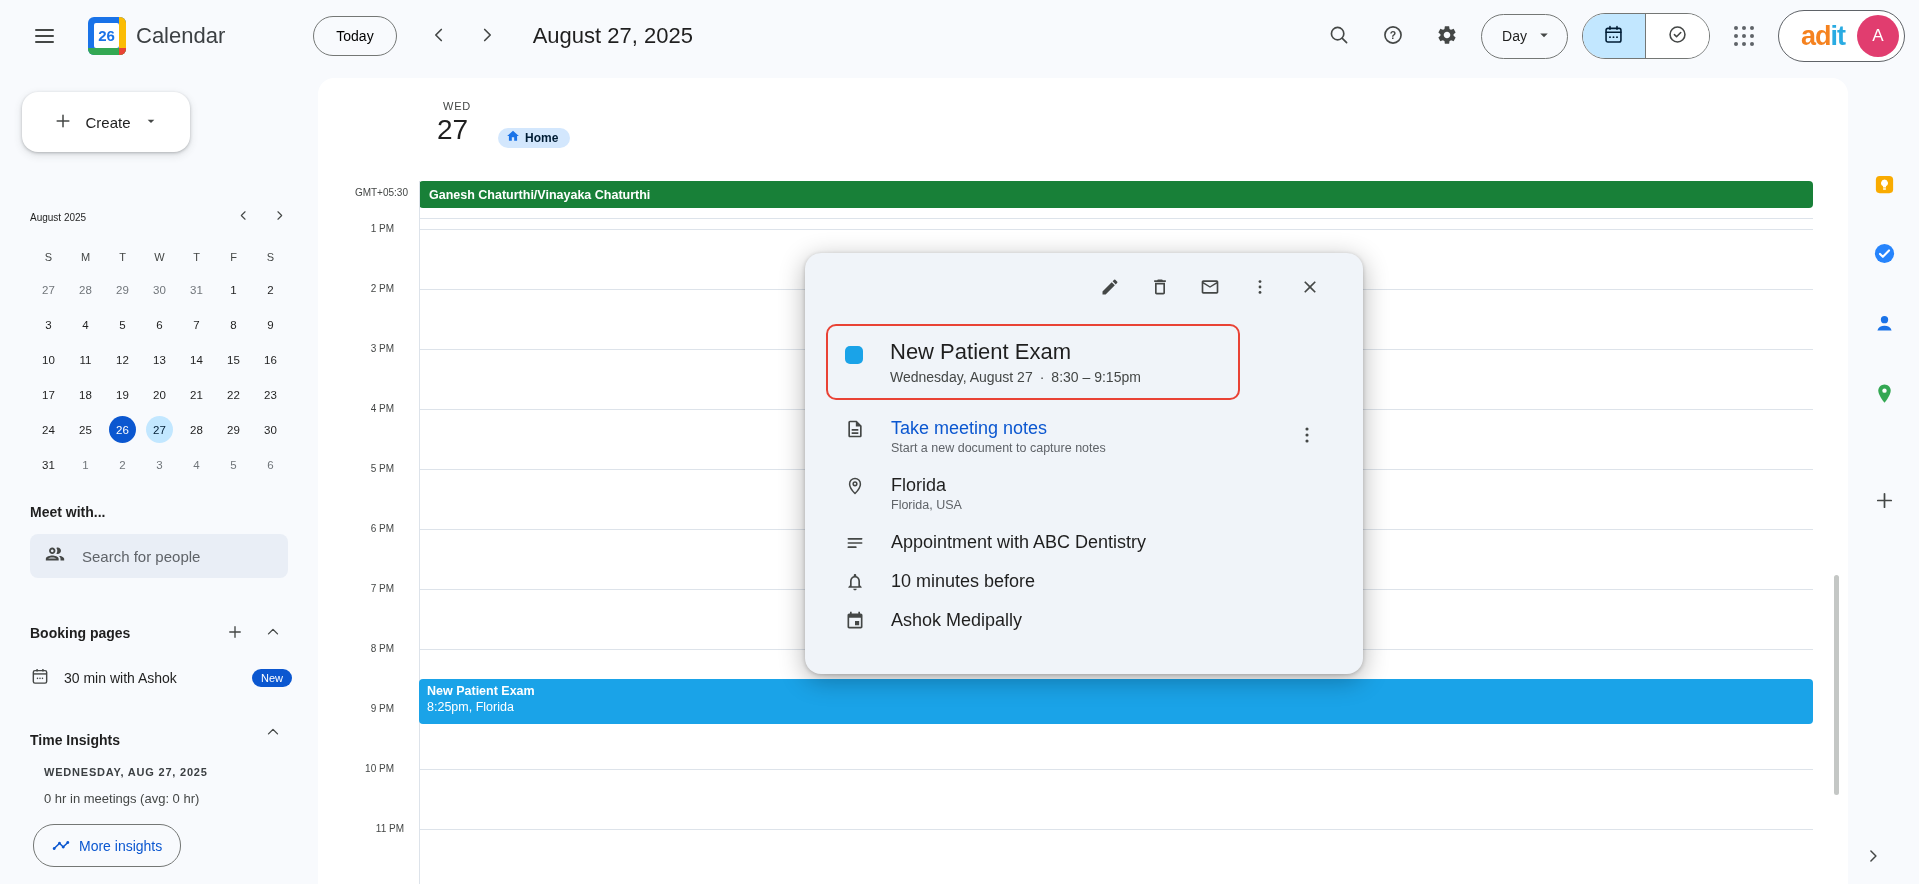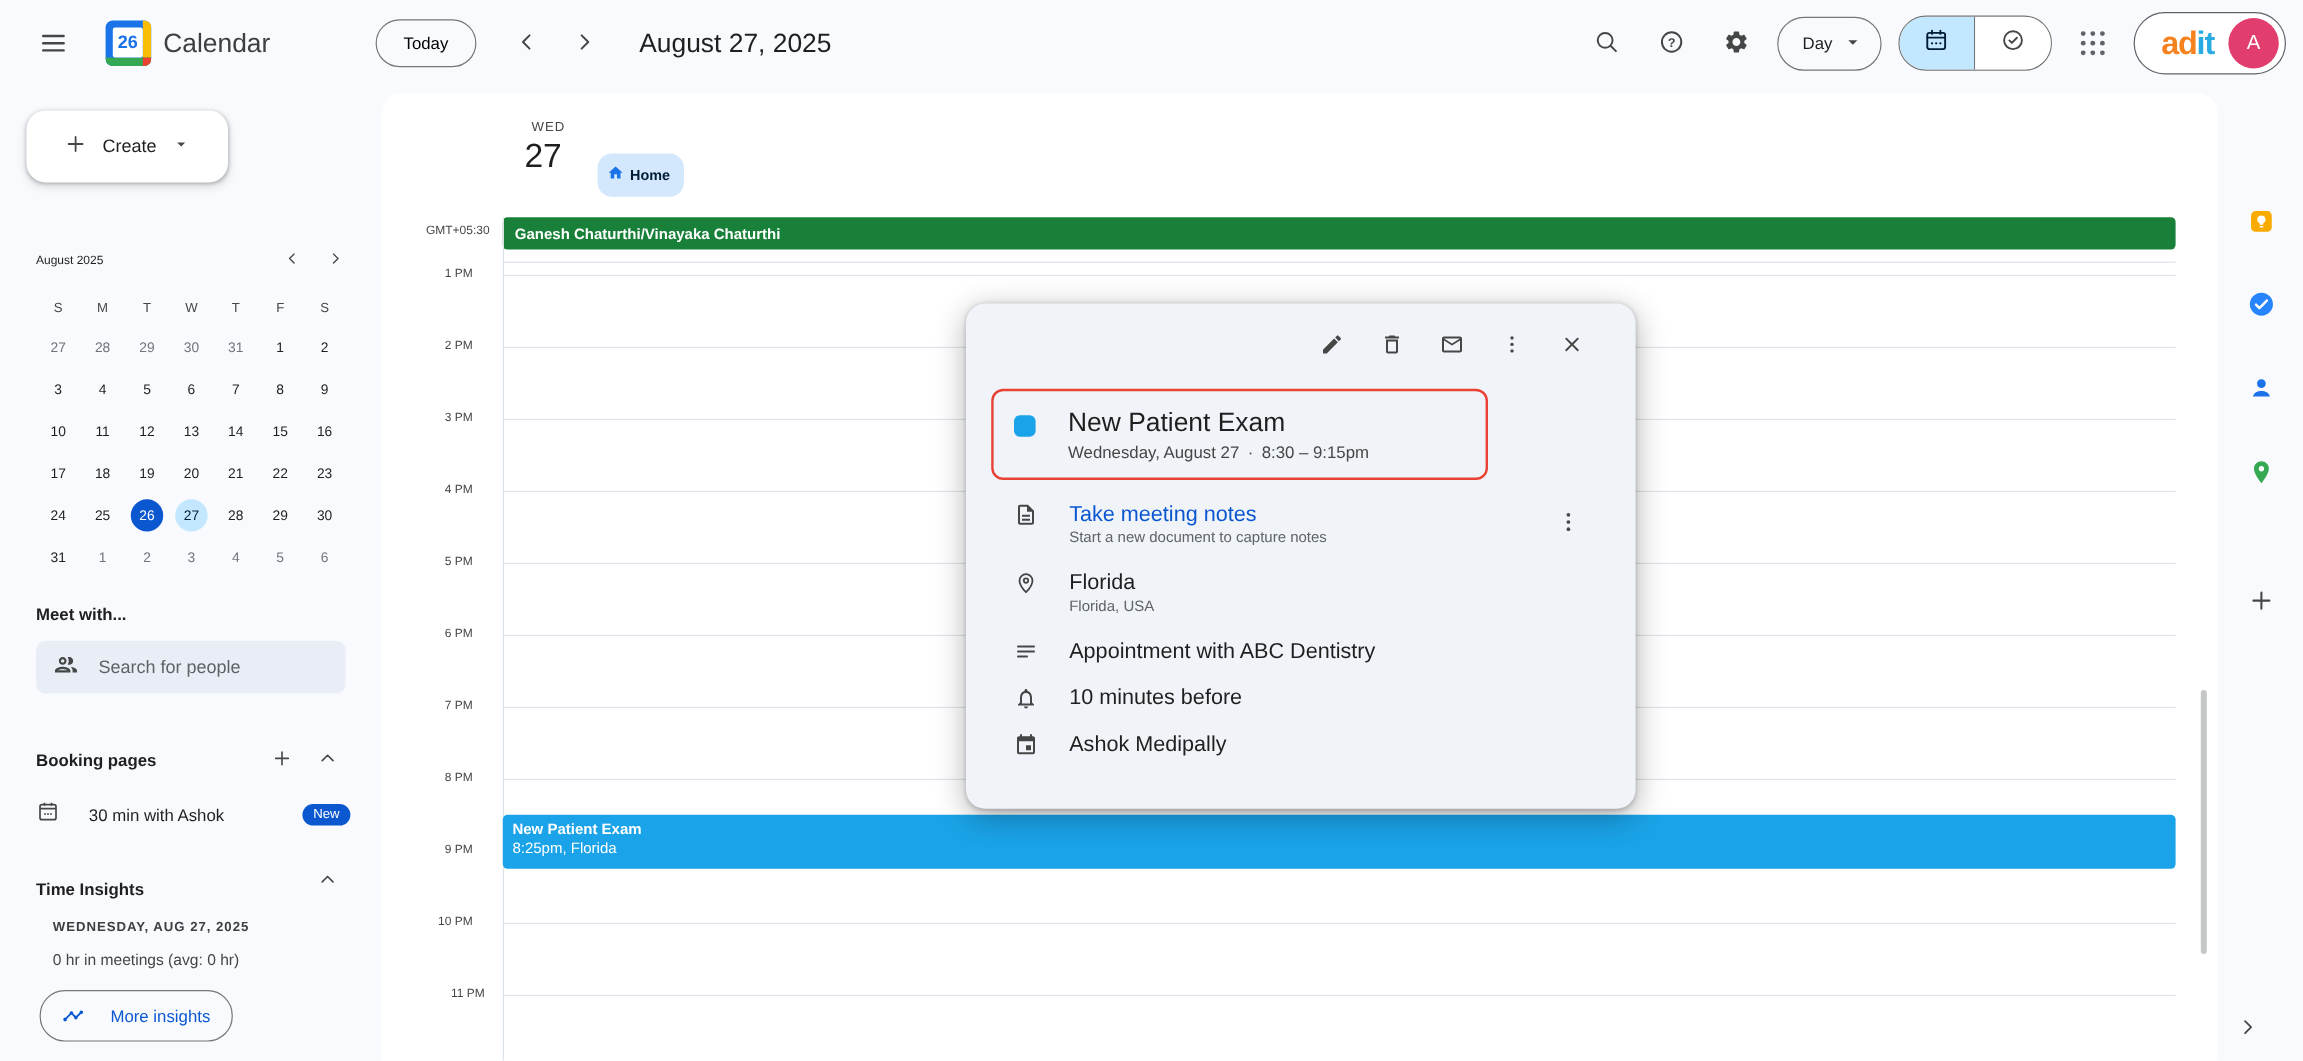--- a/index.html
+++ b/index.html
@@ -60,37 +60,37 @@
   .section-title { font-size:14px; font-weight:700; color:#1f1f1f; }
   .meet-with { margin-top:22px; }
   .search-people { margin-top:14px; width:258px; height:44px; background:#e9eef6; border-radius:8px; display:flex; align-items:center; padding:0 14px; gap:16px; cursor:text; }
   .search-people svg { width:22px; height:22px; color:#444746; flex:none; }
   .search-people input { border:none; background:transparent; outline:none; font-size:15px; color:#1f1f1f; width:170px; font-family:inherit; }
   .search-people input::placeholder { color:#5f6368; }
   .booking-head { margin-top:40px; width:258px; display:flex; align-items:center; }
   .booking-head .actions { margin-left:auto; display:flex; gap:8px; }
   .booking-head .icon-btn { width:30px; height:30px; }
   .booking-head svg { width:18px; height:18px; }
-  .booking-item { margin-top:18px; width:262px; display:flex; align-items:center; gap:24px; cursor:pointer;justify-content:flex-end; }
+  .booking-item { margin-top:18px; width:262px; display:flex; align-items:center; gap:14px; cursor:pointer;justify-content:flex-end; }
   .booking-item svg { width:20px; height:20px; color:#444746; flex:none; }
   .booking-item .label { font-size:14px; color:#1f1f1f; }
   .new-badge { margin-left:auto; background:var(--accent-blue); color:#fff; font-size:11px; font-weight:500; border-radius:10px; padding:3px 9px; }
   .insights-head { margin-top:28px; width:258px; display:flex; align-items:flex-end; }
   .insights-head .icon-btn { margin-left:auto; width:30px; height:30px; }
   .insights-head svg { width:18px; height:18px; }
   .insights-date { margin-top:18px; margin-left:14px; font-size:11px; font-weight:700; letter-spacing:.8px; color:#3c4043; }
   .insights-meetings { margin-top:13px; margin-left:14px; font-size:13px; color:#444746; }
-  .more-insights { margin-top:18px; margin-left:3px; display:inline-flex; align-items:center; gap:22px; border:1px solid #747775; border-radius:21px; padding:10px 18px; background:transparent; color:var(--accent-blue); font-size:14px; font-weight:500; cursor:pointer; font-family:inherit; }
+  .more-insights { margin-top:18px; margin-left:3px; display:inline-flex; align-items:center; gap:9px; border:1px solid #747775; border-radius:21px; padding:10px 18px; background:transparent; color:var(--accent-blue); font-size:14px; font-weight:500; cursor:pointer; font-family:inherit; }
   .more-insights svg { width:18px; height:18px; }
 
   
   .main-card { position:absolute; left:318px; top:78px; width:1530px; bottom:0; background:#fff; border-radius:16px 16px 0 0; }
   .day-label { position:absolute; left:125px; top:22px; font-size:11px; letter-spacing:.8px; color:#444746; }
   .day-number { position:absolute; left:119px; top:36px; font-size:28px; color:#1f1f1f; cursor:pointer; }
-  .home-badge { position:absolute; left:180px; top:50px; height:36px; background:#d3e7fd; border-radius:12px; display:flex; align-items:center; gap:5px; padding:0 12px 0 8px; cursor:pointer; }
+  .home-badge { position:absolute; left:180px; top:50px; height:20px; background:#d3e7fd; border-radius:12px; display:flex; align-items:center; gap:5px; padding:0 12px 0 8px; cursor:pointer; }
   .home-badge svg { width:14px; height:14px; color:var(--link-blue); }
   .home-badge .txt { font-size:12px; font-weight:700; color:#001d35; }
   .tz-label { position:absolute; left:12px; top:109px; width:78px; text-align:right; font-size:10px; color:#444746; }
   .allday-event { position:absolute; left:101px; right:35px; top:103px; height:27px; background:var(--event-green); border-radius:4px; display:flex; align-items:center; padding-left:10px; cursor:pointer; }
   .allday-event .txt { color:#fff; font-size:12.5px; font-weight:700; }
   .allday-sep { position:absolute; left:101px; right:35px; top:140px; height:1px; background:#dde3ea; }
   .gutter-line { position:absolute; left:101px; top:103px; bottom:0; width:1px; background:#dde3ea; }
   .hour-line { position:absolute; left:101px; right:35px; height:1px; background:#dde3ea; }
   .hour-label { position:absolute; width:76px; text-align:right; font-size:10px; color:#444746; }
   .timed-event { position:absolute; left:101px; right:35px; top:601px; height:45px; background:var(--event-blue); border-radius:4px; padding:4px 8px; cursor:pointer; overflow:hidden; }

